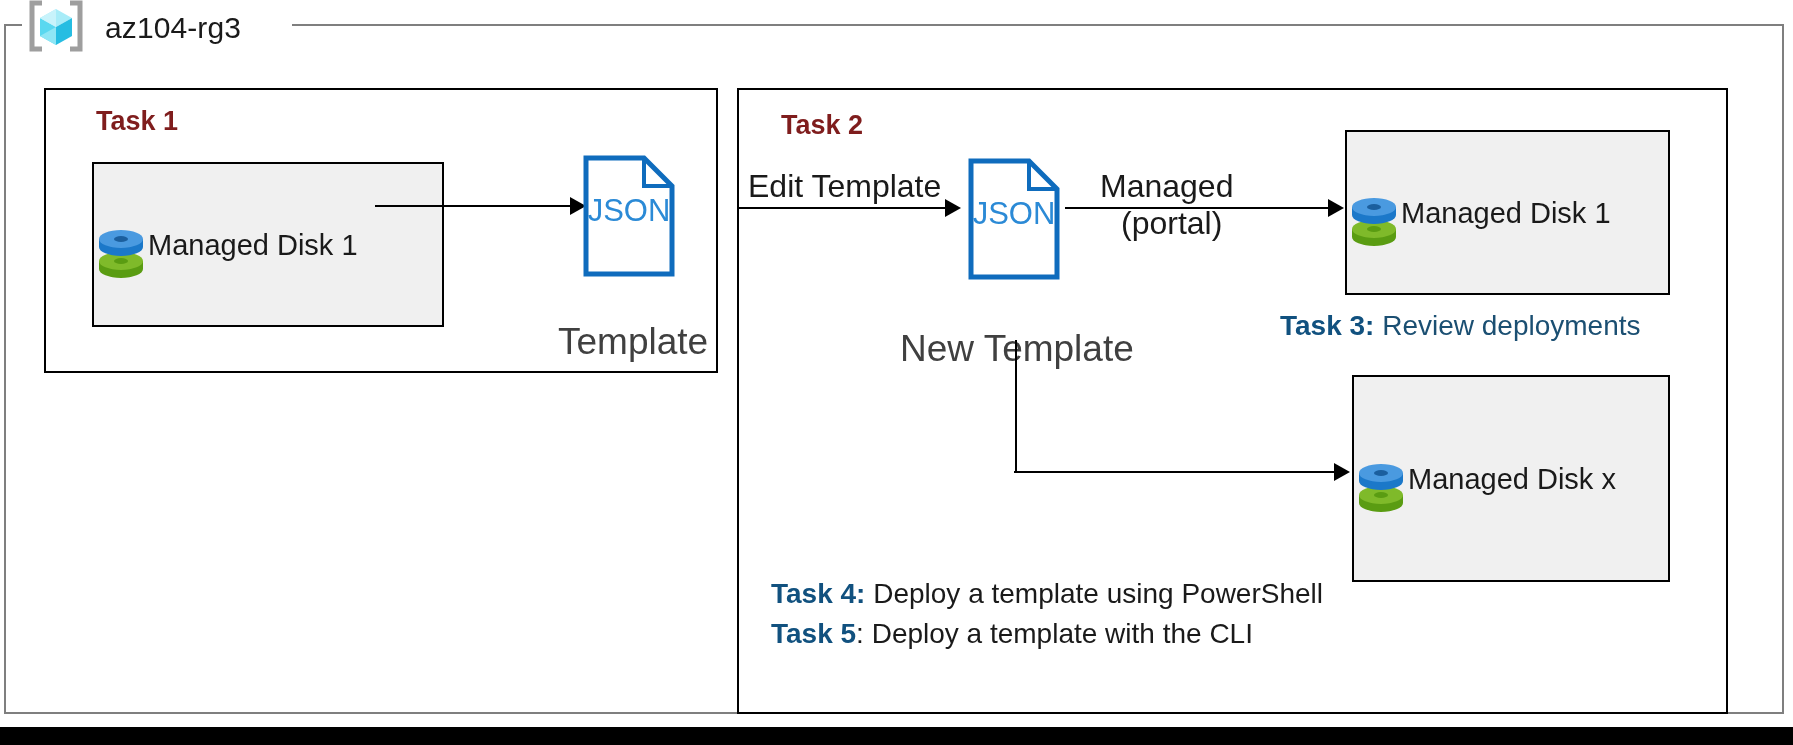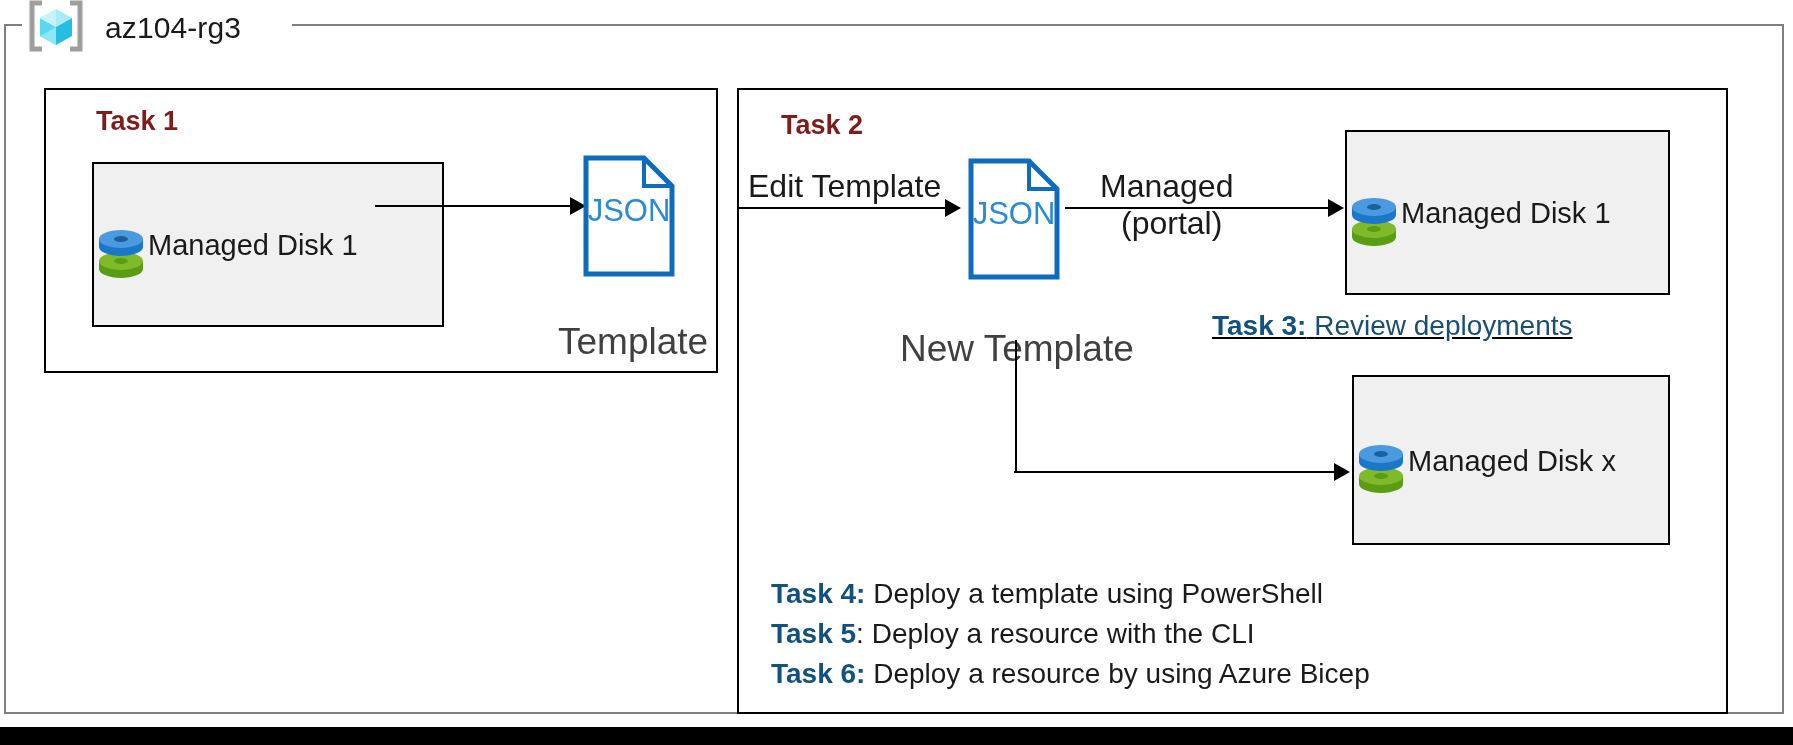--- a/index.html
+++ b/index.html
@@ -88,21 +88,21 @@
     border: 2px solid #000000;
     background: #f0f0f0;
     box-sizing: border-box;
     display: flex;
     flex-direction: row;
     align-items: center;
     justify-content: flex-start;
   }
   #disk1-tile  { left: 92px;  top: 162px; width: 352px; height: 165px; }
   #disk1b-tile { left: 1345px; top: 130px; width: 325px; height: 165px; }
-  #diskx-tile  { left: 1352px; top: 375px; width: 318px; height: 170px; }
+  #diskx-tile  { left: 1352px; top: 375px; width: 318px; height: 207px; }
 
   .res-label {
     font-size: 29px;
     color: #1a1a1a;
     white-space: nowrap;
     margin-top: 2px;
   }
   .disk-icon-wrap {
     margin-top: 16px;
     width: 54px;
@@ -186,21 +186,21 @@
     font-weight: bold;
     color: #11517f;
   }
   .task-note .note-key-plain {
     font-weight: bold;
     color: #11517f;
   }
   .task-note .note-val-blue { color: #1b4f72; }
   .task-note .note-val-dark { color: #1a1a1a; }
 
-  #task3-note { left: 1212px; top: 310px; text-decoration: underline; }
+  #task3-note { left: 1280px; top: 310px; }
   #task4-note { left: 771px;  top: 578px; }
   #task5-note { left: 771px;  top: 618px; }
   #task6-note { left: 771px;  top: 658px; }
 </style>
 </head>
 <body>
 
 <div id="canvas">
 
   <div id="rg-frame"></div>
@@ -319,23 +319,19 @@
     <span class="res-label">Managed Disk x</span>
   </div>
 
   <div id="task4-note" class="task-note">
     <span class="note-key">Task 4:</span>
     <span class="note-val-dark">Deploy a template using PowerShell</span>
   </div>
 
   <div id="task5-note" class="task-note">
     <span class="note-key-plain">Task 5</span><span class="note-val-dark">:</span>
-    <span class="note-val-dark">Deploy a resource with the CLI</span>
-  </div>
-
-  <div id="task6-note" class="task-note">
-    <span class="note-key">Task 6:</span>
-    <span class="note-val-dark">Deploy a resource by using Azure Bicep</span>
-  </div>
+    <span class="note-val-dark">Deploy a template with the CLI</span>
+  </div>
+
 
   <div id="bottom-bar"></div>
 
 </div>
 
 </body></html>

